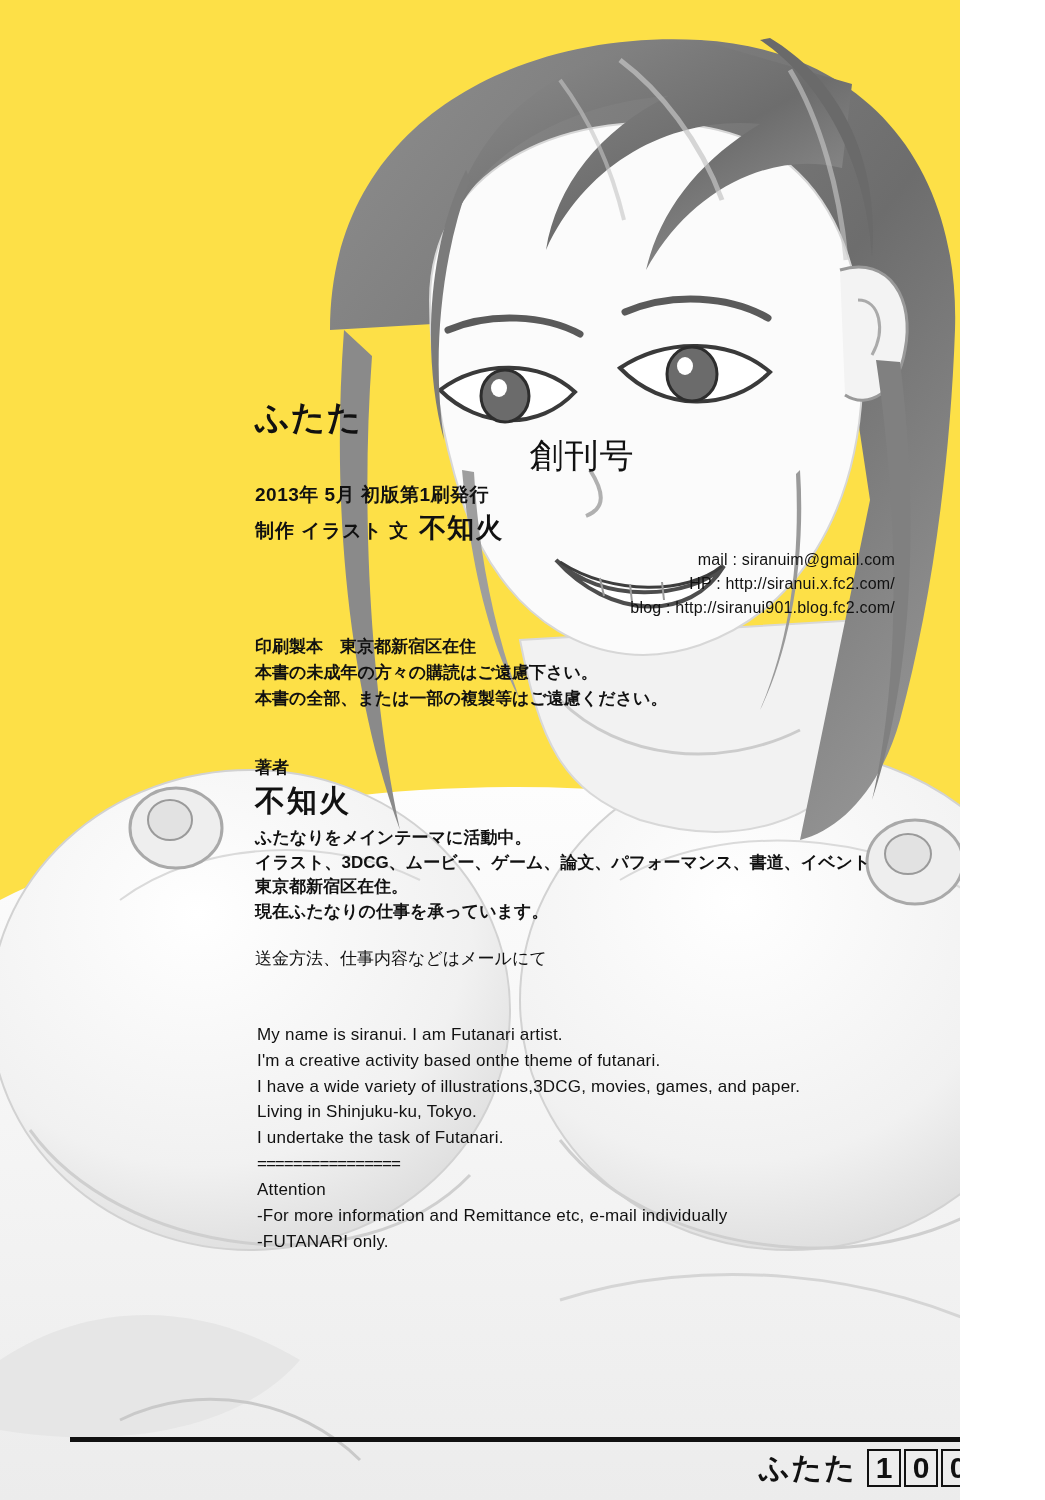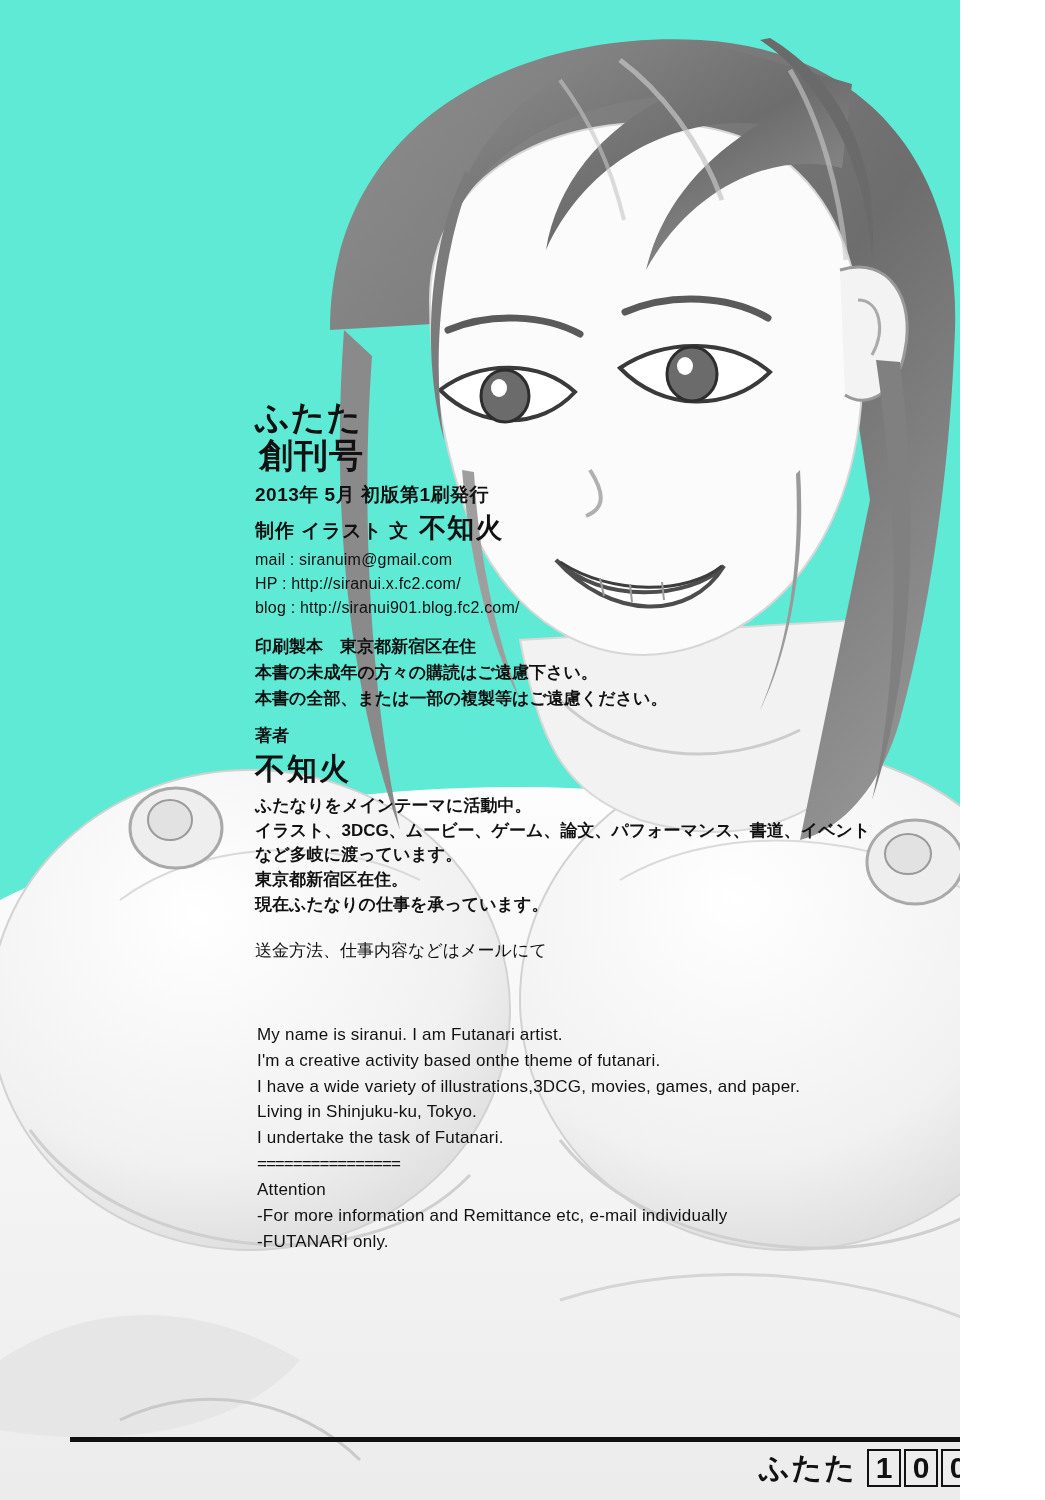--- a/index.html
+++ b/index.html
@@ -9,21 +9,21 @@
   }
   body {
     font-family: "Liberation Sans", sans-serif;
     color: #1a1a1a;
   }
   .page {
     position: relative;
     width: 960px;
     height: 1500px;
     overflow: hidden;
-    background: #5eead4;
+    background: #fde047;
   }
 
   
   .art {
     position: absolute;
     inset: 0;
     overflow: hidden;
   }
   .art svg {
     position: absolute;
@@ -43,25 +43,26 @@
   .title-main {
     font-size: 34px;
     font-weight: bold;
     line-height: 1.12;
     letter-spacing: 1px;
     color: #111;
     margin: 0;
   }
   .title-sub {
     font-size: 34px;
-    font-weight: bold;
+    font-weight: normal;
     line-height: 1.12;
     letter-spacing: 1px;
     color: #111;
-    margin: 0 0 8px 4px;
+    margin: 0 0 8px 14px;
+    text-align: center;
   }
   .pubdate {
     font-size: 19px;
     font-weight: bold;
     letter-spacing: 0.5px;
     margin: 4px 0 2px 0;
     color: #111;
   }
   .credit-line {
     display: flex;
@@ -79,20 +80,21 @@
     font-size: 27px;
     font-weight: bold;
     letter-spacing: 1px;
     color: #111;
   }
   .contact {
     font-size: 16px;
     line-height: 1.48;
     color: #111;
     letter-spacing: 0.2px;
+    text-align: right;
   }
   .contact div { white-space: nowrap; }
 
   .printer {
     font-size: 17px;
     font-weight: bold;
     margin-top: 16px;
     color: #111;
   }
   .notices {
@@ -100,21 +102,21 @@
     font-weight: bold;
     line-height: 1.5;
     margin-top: 2px;
     color: #111;
   }
 
   
   .author-block {
     position: absolute;
     left: 255px;
-    top: 724px;
+    top: 756px;
     width: 640px;
   }
   .author-label {
     font-size: 17px;
     font-weight: bold;
     color: #111;
     margin-bottom: 2px;
   }
   .author-name {
     font-size: 30px;
@@ -305,21 +307,20 @@
       <div>本書の全部、または一部の複製等はご遠慮ください。</div>
     </div>
   </div>
 
   <div class="author-block">
     <div class="author-label">著者</div>
     <div class="author-name">不知火</div>
     <div class="author-desc">
       <div>ふたなりをメインテーマに活動中。</div>
       <div>イラスト、3DCG、ムービー、ゲーム、論文、パフォーマンス、書道、イベント</div>
-      <div>など多岐に渡っています。</div>
       <div>東京都新宿区在住。</div>
       <div>現在ふたなりの仕事を承っています。</div>
     </div>
     <div class="author-contact">送金方法、仕事内容などはメールにて</div>
   </div>
 
   <div class="english-block">
     <div>My name is siranui. I am Futanari artist.</div>
     <div>I'm a creative activity based onthe theme of futanari.</div>
     <div>I have a wide variety of illustrations,3DCG, movies, games, and paper.</div>

